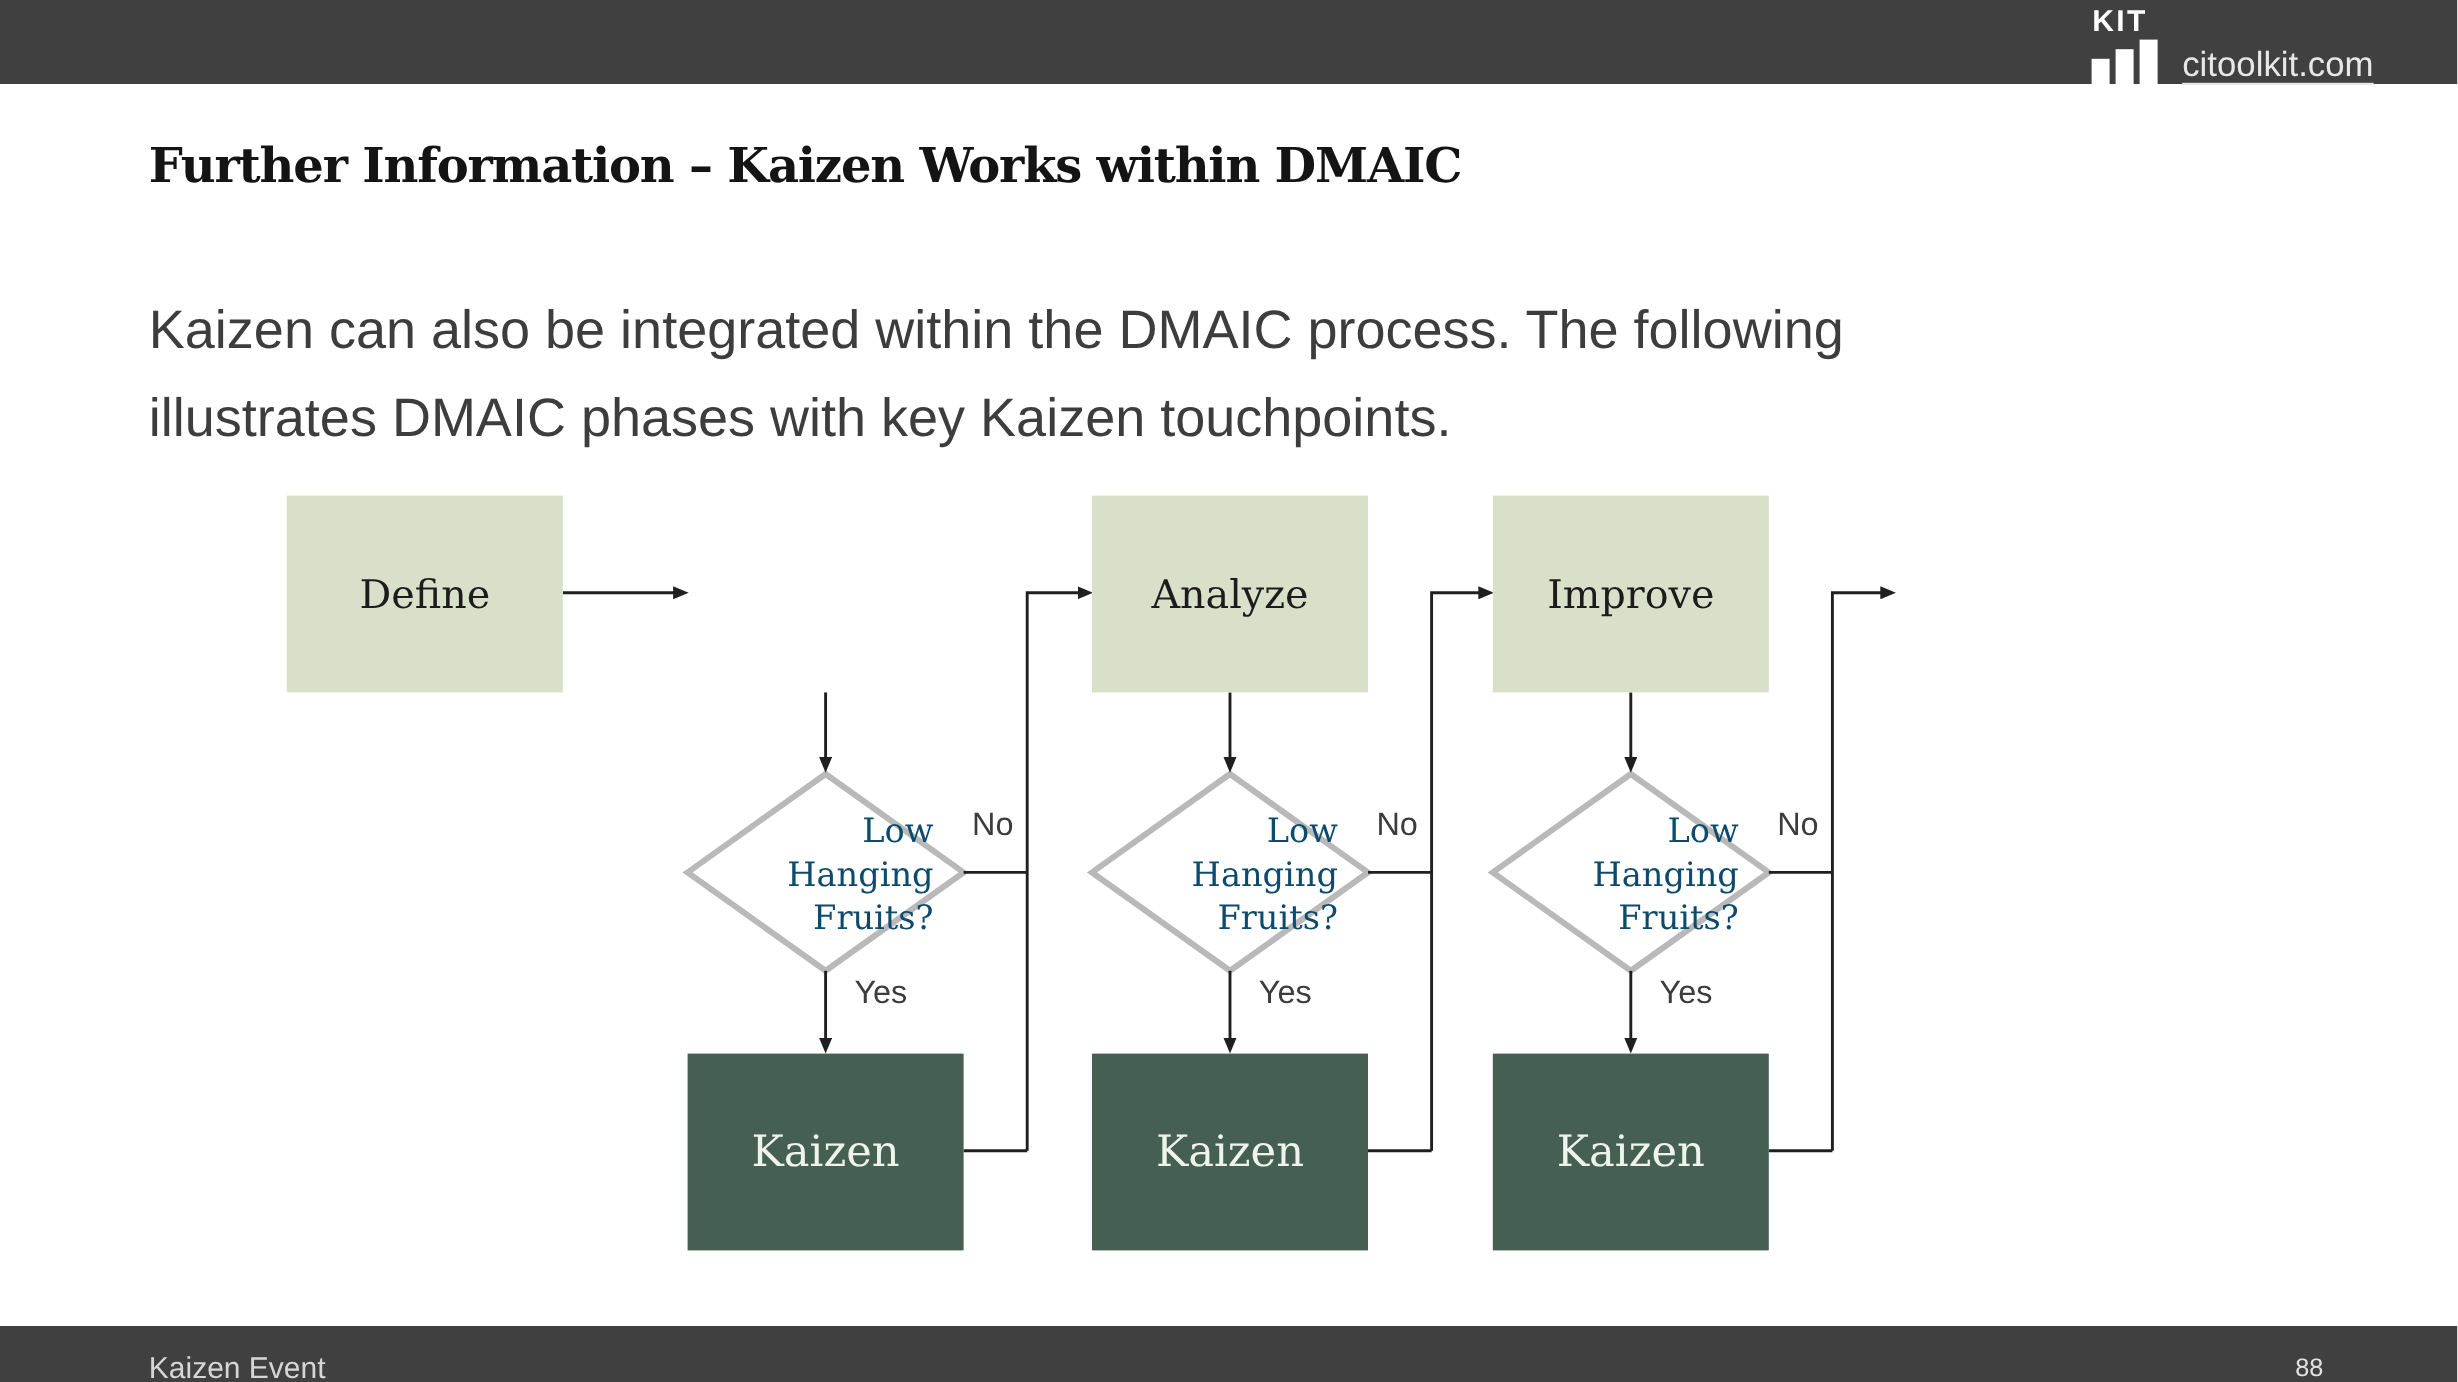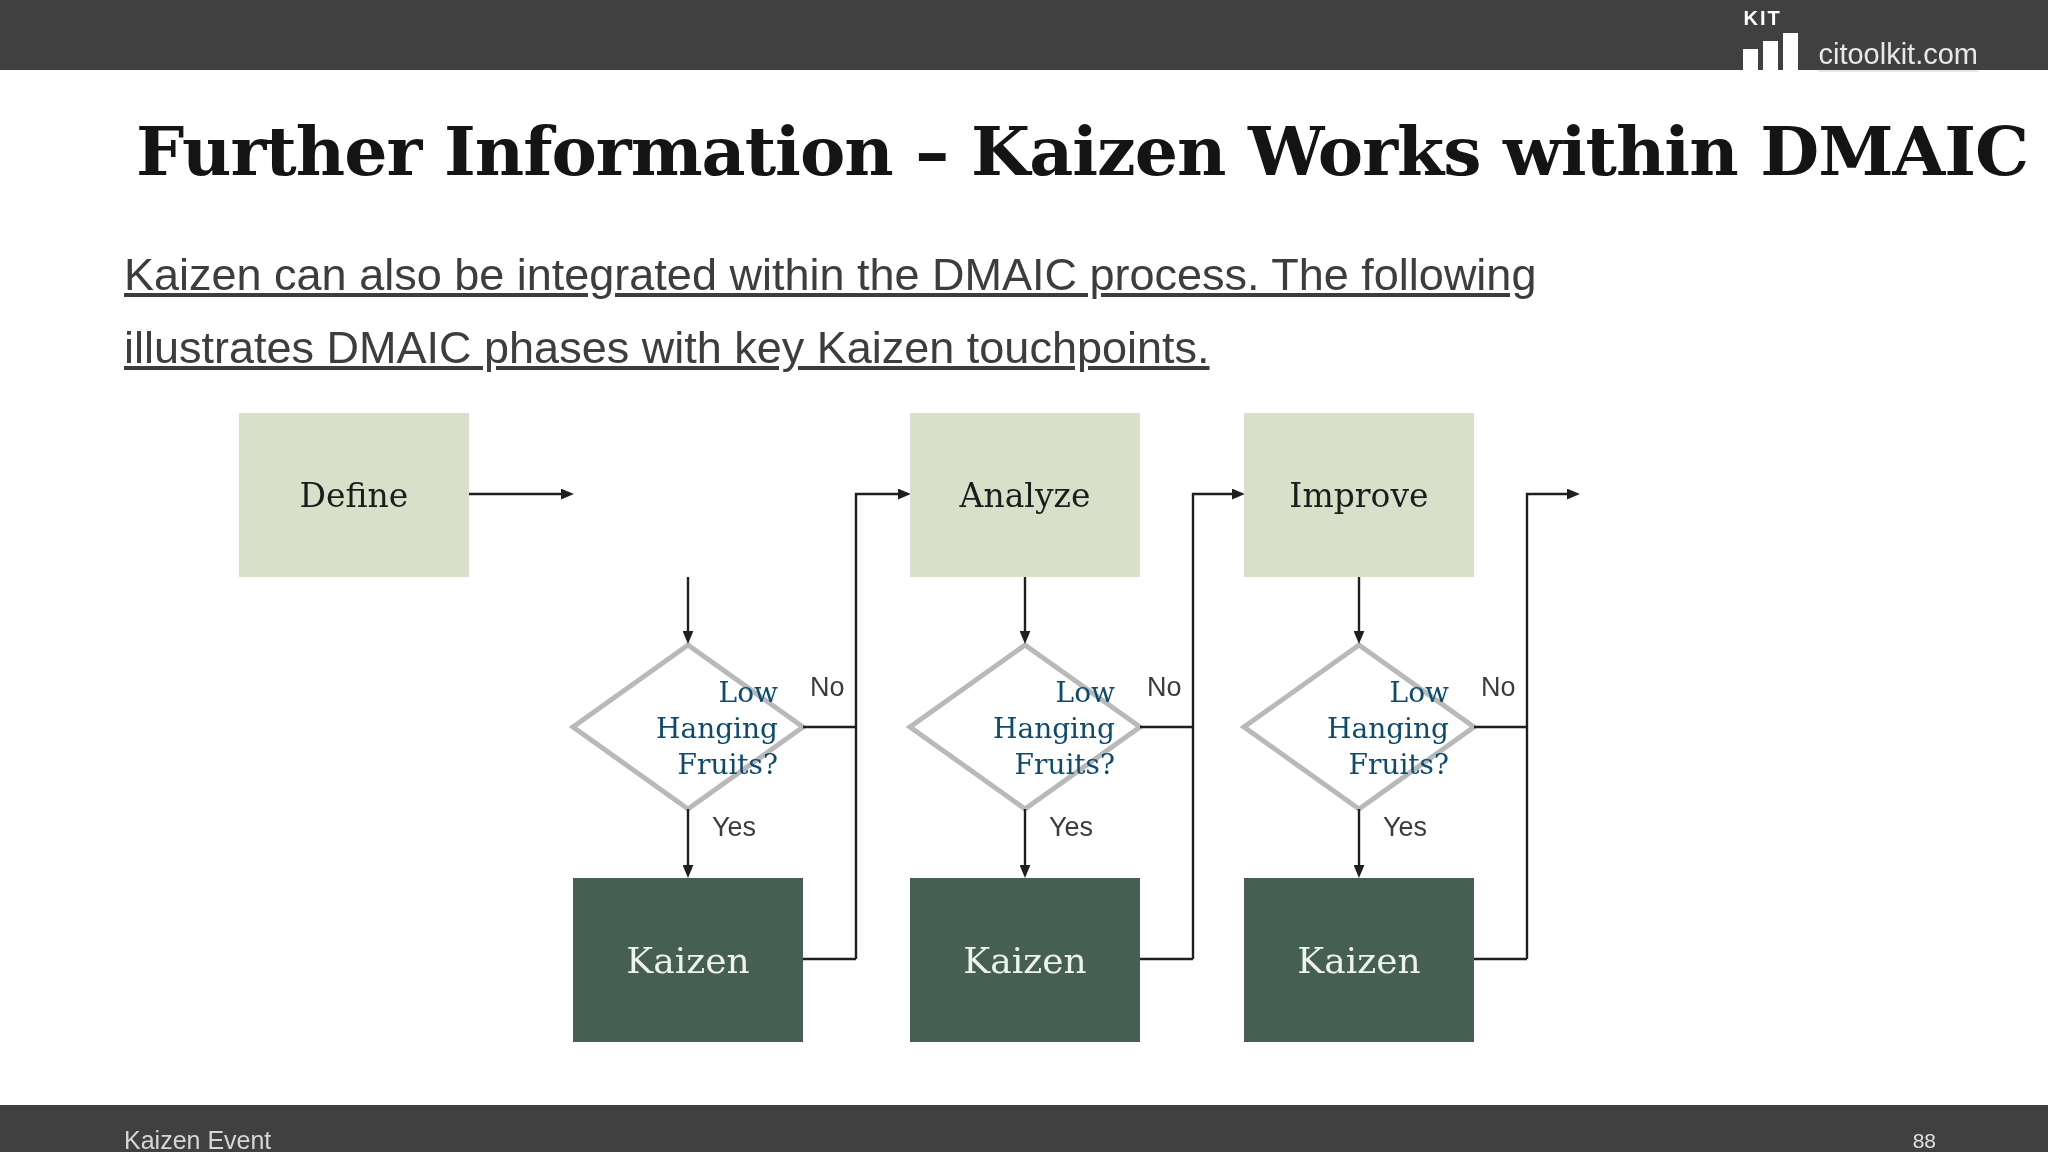--- a/index.html
+++ b/index.html
@@ -26,48 +26,47 @@
   .topbar{
     position:absolute;left:0;top:0;width:2048px;height:70px;
     background:var(--bar-bg);
   }
   .brand-wrap{
     position:absolute;right:70px;top:6px;
     display:flex;align-items:flex-end;gap:20px;
   }
   .brand{display:flex;flex-direction:column;align-items:flex-start;}
   .brand-text{
-    color:#ffffff;font-weight:bold;font-size:20px;line-height:24px;
+    color:#ffffff;font-weight:bold;font-size:25px;line-height:24px;
     letter-spacing:2px;font-family:"Liberation Sans", sans-serif;
   }
   .brand-bars{display:flex;align-items:flex-end;gap:5px;margin-top:3px;height:38px;}
   .brand-bars i{display:block;background:#ffffff;width:15px;}
   .brand-bars .b1{height:22px;}
   .brand-bars .b2{height:30px;}
   .brand-bars .b3{height:38px;}
   .site{
     color:var(--link-color);
     font-size:29px;line-height:30px;
     text-decoration:underline;
     text-underline-offset:6px;
     margin-bottom:2px;
     cursor:pointer;
   }
   
   .title{
-    position:absolute;left:124px;top:104px;margin:12px;
-    font-family:"DejaVu Serif","Liberation Serif",serif;
-    font-weight:600;font-size:68px;line-height:70px;
+    position:absolute;left:124px;top:104px;margin:0;
+    font-family:"DejaVu Serif","Liberation Serif",serif;
+    font-weight:600;font-size:40px;line-height:70px;
     color:var(--title-color);letter-spacing:-1px;
   }
   .body-text{
     position:absolute;left:124px;top:238px;margin:0;
     font-size:45px;line-height:73px;font-weight:300;
     color:var(--body-color);
-    text-decoration:underline;
   }
   .body-text span{display:block;}
   
   .flow{position:absolute;left:0;top:0;width:2048px;height:1152px;text-decoration:underline;}
   .connectors{position:absolute;left:0;top:0;pointer-events:none;}
   .connectors .ln{stroke:var(--line-color);stroke-width:2.4;fill:none;}
   .connectors .diamond{fill:#ffffff;stroke:var(--diamond-stroke);stroke-width:5;}
   .connectors .ah{fill:var(--line-color);}
   .phase{
     position:absolute;top:413px;width:230px;height:164px;

